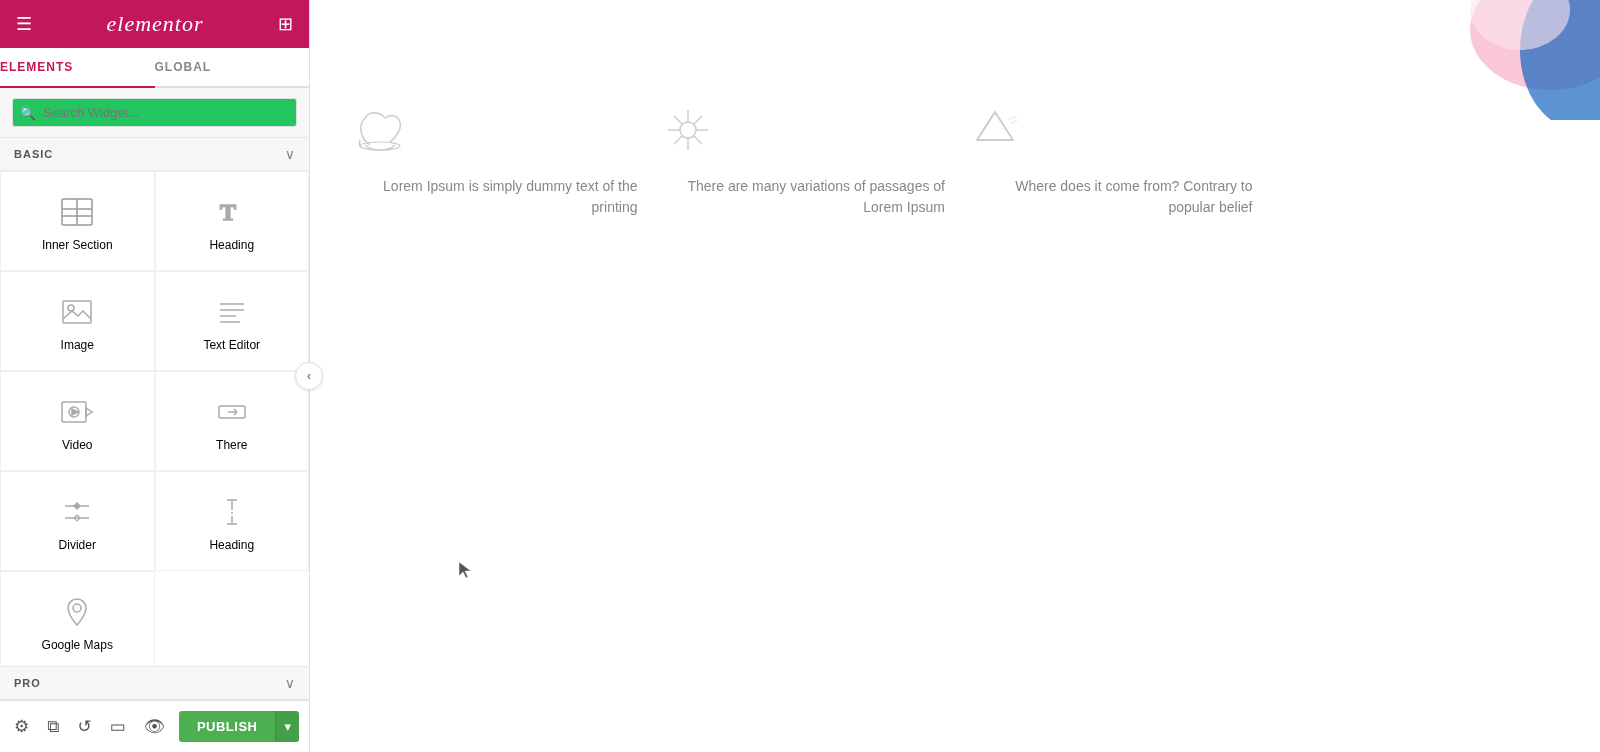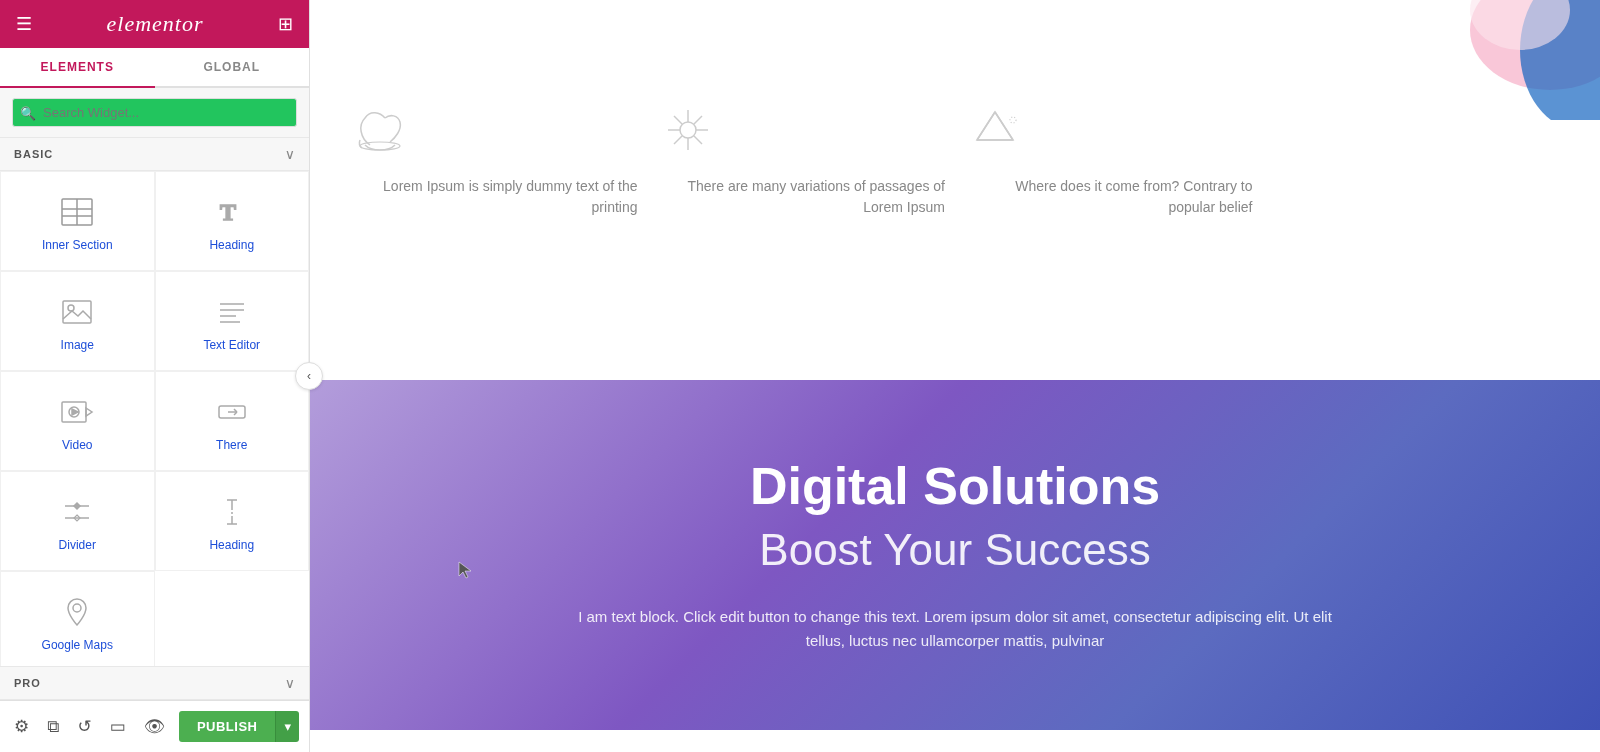--- a/index.html
+++ b/index.html
@@ -47,21 +47,21 @@
       cursor: pointer;
     }
 
     .sidebar-tabs {
       display: flex;
       border-bottom: 2px solid #e0e0e0;
     }
 
     .sidebar-tab {
       flex: 1;
-      text-align: center;
+      text-align: left;
       padding: 12px 0;
       font-size: 12px;
       font-weight: 600;
       letter-spacing: 1px;
       color: #888;
       cursor: pointer;
       text-transform: uppercase;
     }
 
     .sidebar-tab.active {
@@ -138,21 +138,21 @@
       padding: 16px 8px 12px;
       border: 1px solid #f0f0f0;
       cursor: pointer;
       transition: background 0.15s;
       background: #fff;
       min-height: 100px;
     }
 
     .widget-label {
       font-size: 12px;
-      color: #1d4ed8;
+      color: #000000;
       text-align: center;
     }
 
     
     .widget-svg {
       width: 36px;
       height: 36px;
       margin-bottom: 8px;
       stroke: #aaa;
       fill: none;
@@ -525,23 +525,18 @@
           <line x1="12" y1="40" x2="30" y2="12" stroke="#ccc" stroke-width="1.5"></line>
           <circle cx="48" cy="20" r="3" stroke="#ccc" stroke-width="1.2" fill="none" stroke-dasharray="1,2"></circle>
         </svg>
         <span class="feature-text">Where does it come from? Contrary to popular belief</span>
       </div>
 
 
     </div>
   </div>
 
-  <div class="canvas-hero">
-    <h1 class="hero-title">Digital Solutions</h1>
-    <h2 class="hero-subtitle">Boost Your Success</h2>
-    <p class="hero-body">I am text block. Click edit button to change this text. Lorem ipsum dolor sit amet, consectetur adipiscing elit. Ut elit tellus, luctus nec ullamcorper mattis, pulvinar</p>
-  </div>
 
   <svg class="cursor-dot" viewBox="0 0 20 20" style="position:absolute;left:145px;top:560px;pointer-events:none;">
     <path d="M4,2 L4,16 L8,12 L11,18 L13,17 L10,11 L16,11 Z" fill="#555" stroke="#fff" stroke-width="0.5"></path>
   </svg>
 
 </div>
 
 </body></html>

